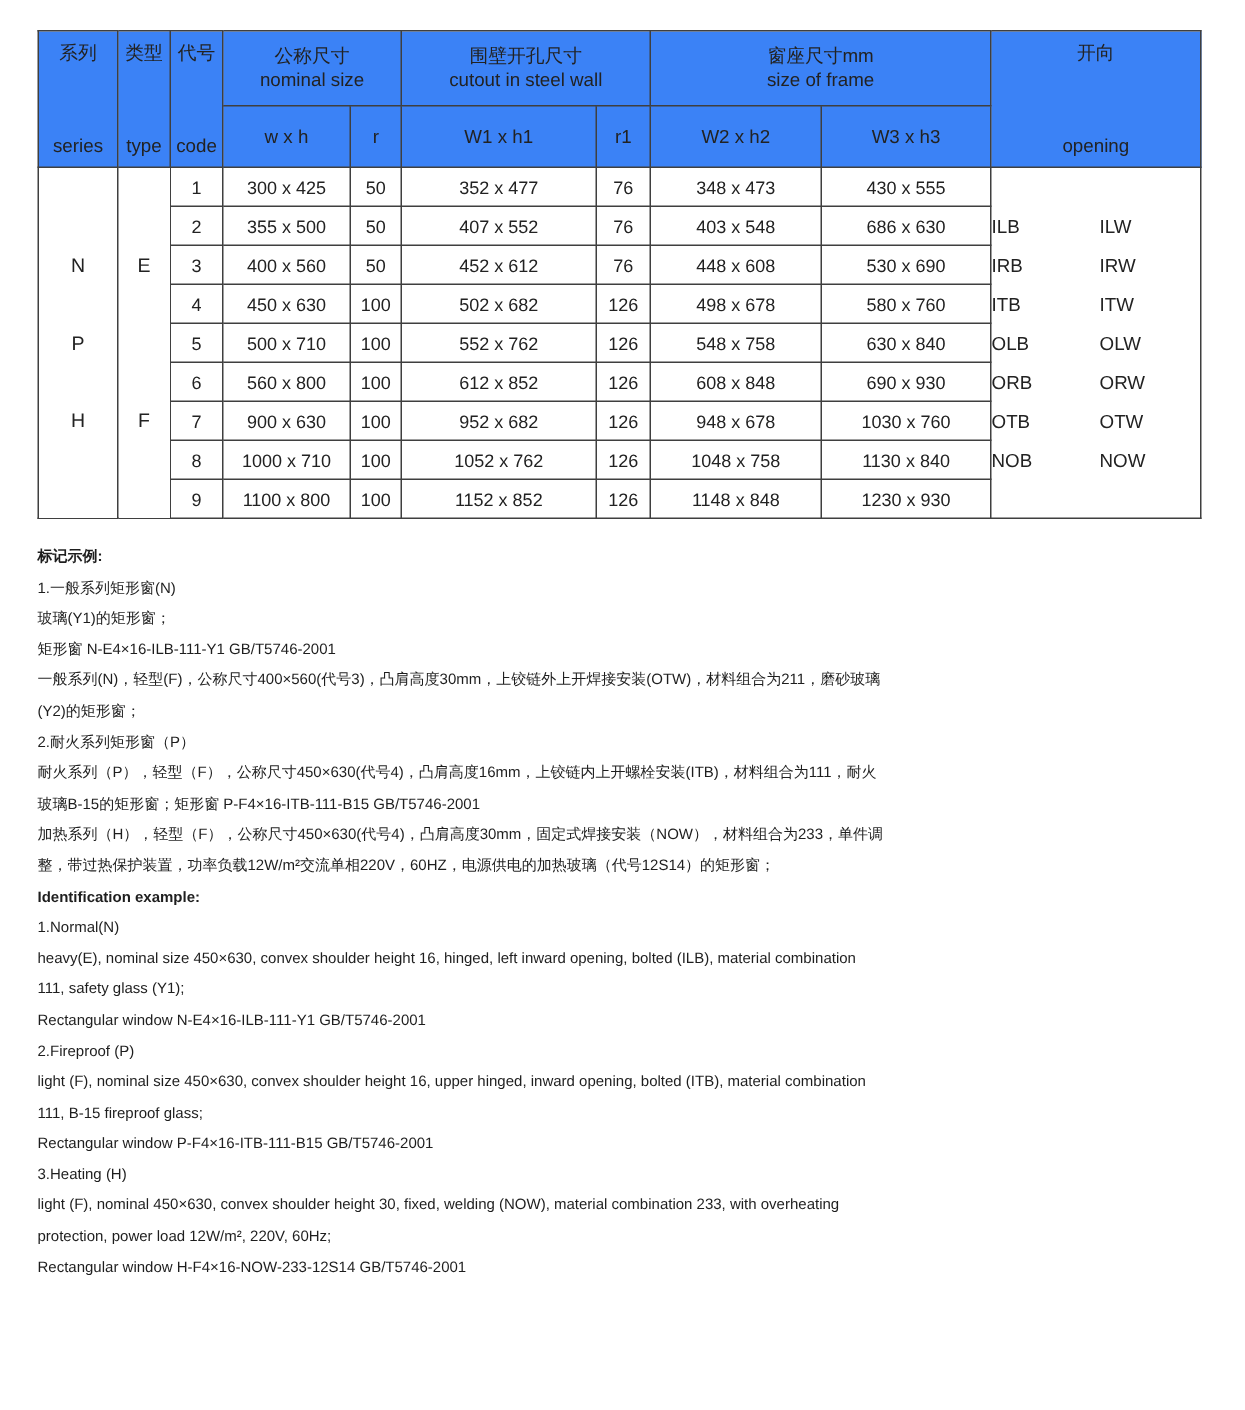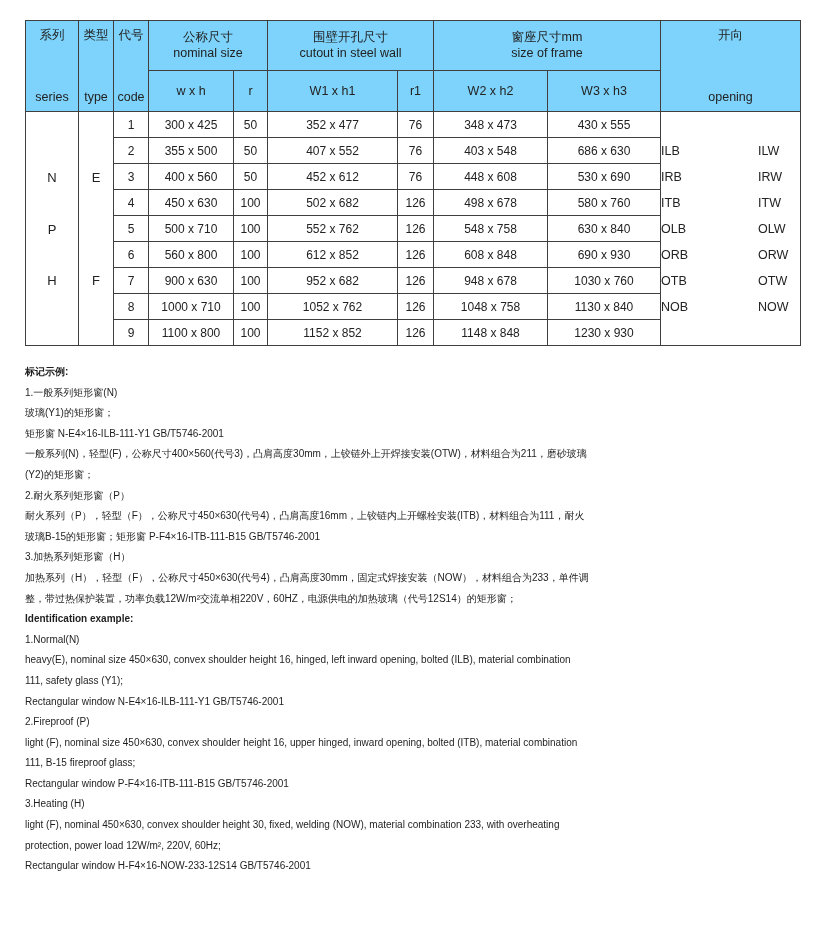--- a/index.html
+++ b/index.html
@@ -23,29 +23,29 @@
     color:#222;
   }
   table.spec th, table.spec td{
     border:1px solid #3f3f3f;
     padding:0;
     text-align:center;
     vertical-align:middle;
     font-weight:normal;
     background:#fff;
   }
-  table.spec thead th{background:#7dd3fc;}
+  table.spec thead th{background:#3b82f6;}
   tr.hdr1 th{height:47px;font-size:12.5px;line-height:16px;}
   tr.hdr2 th{height:39px;font-size:12.5px;}
   .hdr-stack{display:flex;flex-direction:column;justify-content:space-between;height:78px;padding:6px 0;}
   tbody tr{height:26px;}
   td.cell-merged{position:relative;}
   .series-letter{position:absolute;left:0;width:100%;transform:translateY(-50%);font-size:13px;}
   .opening-box{display:flex;flex-direction:column;justify-content:center;height:100%;}
-  .opening-pair{display:flex;justify-content:space-between;gap:30px;line-height:26px;font-size:12.5px;}
+  .opening-pair{display:flex;justify-content:flex-start;gap:30px;line-height:26px;font-size:12.5px;}
   .opening-pair span{width:42px;text-align:left;}
 
   
   .notes{
     position:absolute;left:25px;top:362px;width:785px;
     font-size:10px;line-height:20.6px;color:#1e1e1e;
     white-space:nowrap;
   }
   .note-line{height:20.6px;}
   .note-line.bold{font-weight:bold;}
@@ -245,21 +245,20 @@
   <div class="notes" id="notes">
       <div class="note-line bold">标记示例:</div>
       <div class="note-line">1.一般系列矩形窗(N)</div>
       <div class="note-line">玻璃(Y1)的矩形窗；</div>
       <div class="note-line">矩形窗 N-E4×16-ILB-111-Y1 GB/T5746-2001</div>
       <div class="note-line">一般系列(N)，轻型(F)，公称尺寸400×560(代号3)，凸肩高度30mm，上铰链外上开焊接安装(OTW)，材料组合为211，磨砂玻璃</div>
       <div class="note-line">(Y2)的矩形窗；</div>
       <div class="note-line">2.耐火系列矩形窗（P）</div>
       <div class="note-line">耐火系列（P），轻型（F），公称尺寸450×630(代号4)，凸肩高度16mm，上铰链内上开螺栓安装(ITB)，材料组合为111，耐火</div>
       <div class="note-line">玻璃B-15的矩形窗；矩形窗 P-F4×16-ITB-111-B15 GB/T5746-2001</div>
-      <div class="note-line">3.加热系列矩形窗（H）</div>
       <div class="note-line">加热系列（H），轻型（F），公称尺寸450×630(代号4)，凸肩高度30mm，固定式焊接安装（NOW），材料组合为233，单件调</div>
       <div class="note-line">整，带过热保护装置，功率负载12W/m²交流单相220V，60HZ，电源供电的加热玻璃（代号12S14）的矩形窗；</div>
       <div class="note-line bold">Identification example:</div>
       <div class="note-line">1.Normal(N)</div>
       <div class="note-line">heavy(E), nominal size 450×630, convex shoulder height 16, hinged, left inward opening, bolted (ILB), material combination</div>
       <div class="note-line">111, safety glass (Y1);</div>
       <div class="note-line">Rectangular window N-E4×16-ILB-111-Y1 GB/T5746-2001</div>
       <div class="note-line">2.Fireproof (P)</div>
       <div class="note-line">light (F), nominal size 450×630, convex shoulder height 16, upper hinged, inward opening, bolted (ITB), material combination</div>
       <div class="note-line">111, B-15 fireproof glass;</div>

